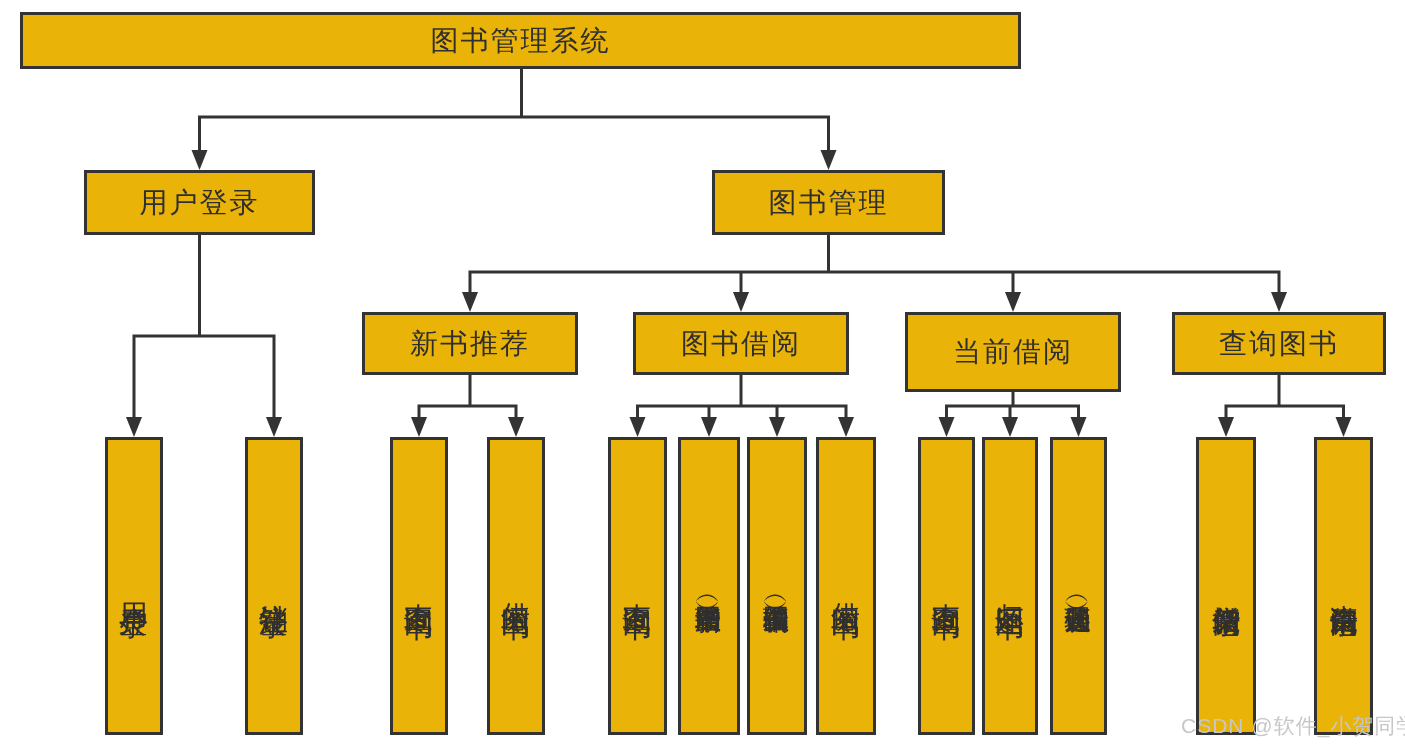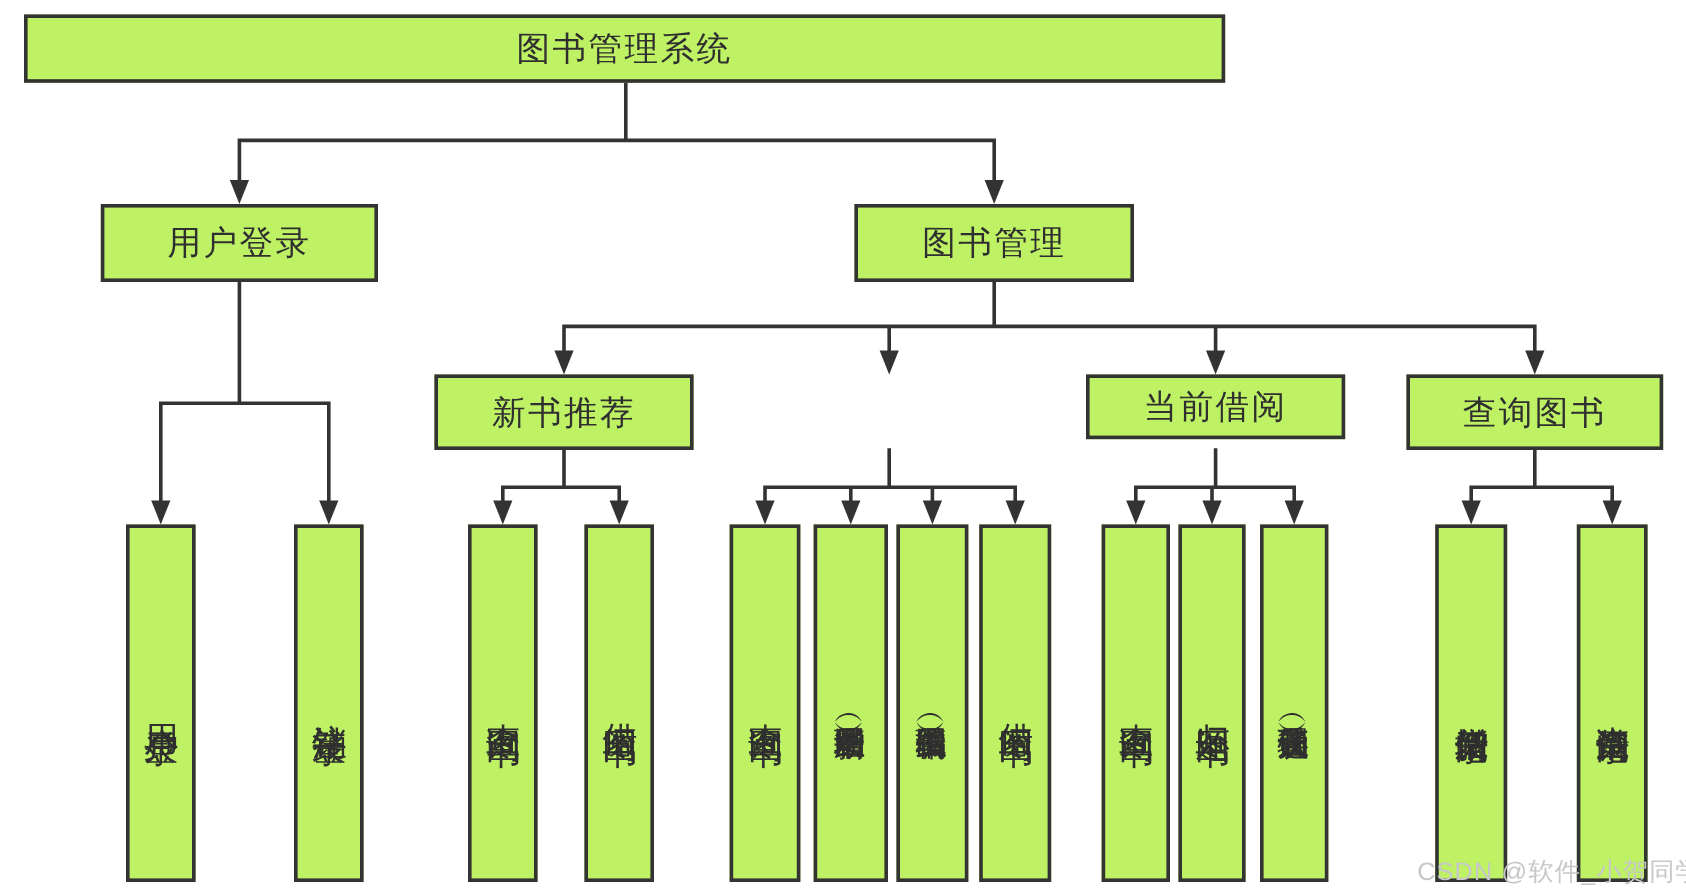--- a/index.html
+++ b/index.html
@@ -2,21 +2,21 @@
 <html><head>
 <meta charset="utf-8">
 <style>
   html,body{margin:0;padding:0;background:#ffffff;}
   .canvas{
     position:relative;width:1405px;height:747px;background:#ffffff;
     font-family:"Liberation Sans","DejaVu Sans",sans-serif;color:#2f2f2f;overflow:hidden;
   }
   .connectors{position:absolute;left:0;top:0;z-index:1;}
   .box{
-    position:absolute;box-sizing:border-box;background:#bef264;
+    position:absolute;box-sizing:border-box;background:#eab308;
     border:3px solid #333333;display:flex;align-items:center;justify-content:center;
     z-index:2;
   }
   .hlabel{font-size:28px;letter-spacing:2px;color:#2f2f2f;}
   .leaf{top:437px;height:298px;}
   .vtext{
     writing-mode:vertical-rl;
     font-size:29px;letter-spacing:3px;color:#2f2f2f;white-space:nowrap;
   }
   .mid{font-size:28px;letter-spacing:1px;}
@@ -78,21 +78,24 @@
   <div class="box" style="left:84px;top:170px;width:231px;height:65px">
     <span class="hlabel">用户登录</span>
   </div>
   <div class="box" style="left:712px;top:170px;width:233px;height:65px">
     <span class="hlabel">图书管理</span>
   </div>
 
   <div class="box" style="left:362px;top:312px;width:216px;height:63px">
     <span class="hlabel">新书推荐</span>
   </div>
-  <div class="box" style="left:905px;top:312px;width:216px;height:54px">
+  <div class="box" style="left:633px;top:312px;width:216px;height:63px">
+    <span class="hlabel">图书借阅</span>
+  </div>
+  <div class="box" style="left:905px;top:312px;width:216px;height:80px">
     <span class="hlabel">当前借阅</span>
   </div>
   <div class="box" style="left:1172px;top:312px;width:214px;height:63px">
     <span class="hlabel">查询图书</span>
   </div>
 
   <div class="box leaf" style="left:105px;width:58px">
     <span class="vtext">用户登录</span>
   </div>
   <div class="box leaf" style="left:245px;width:58px">

